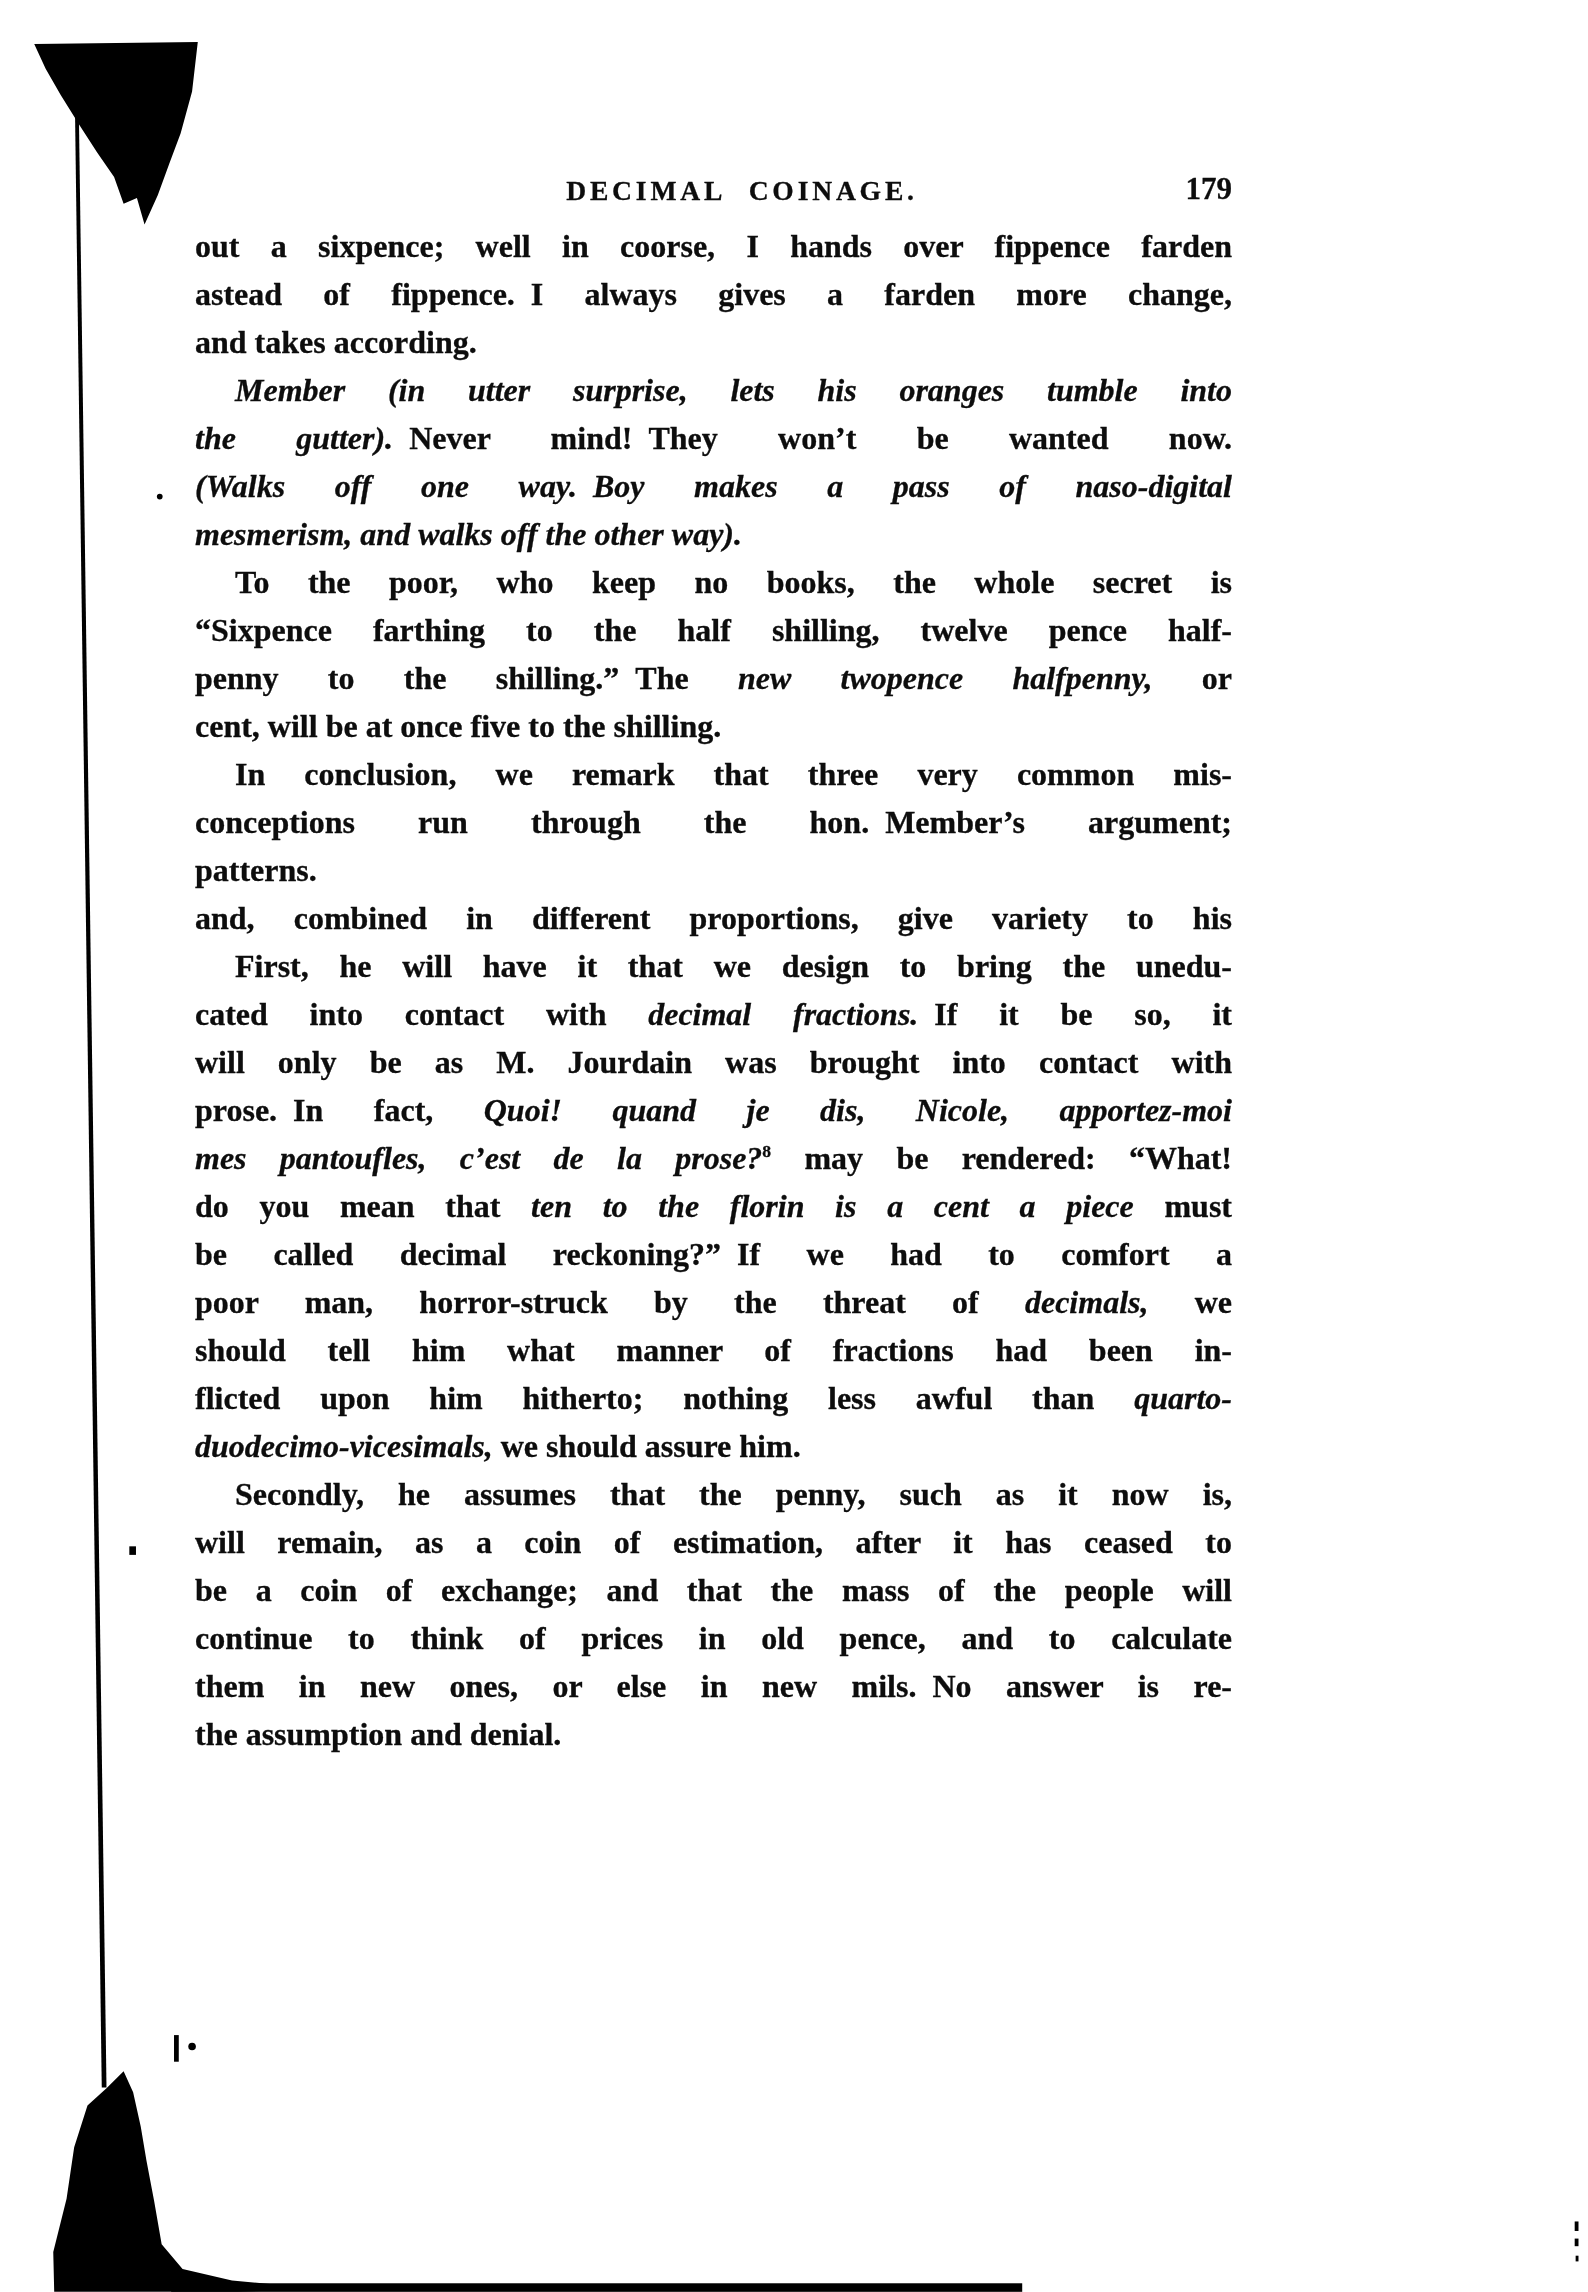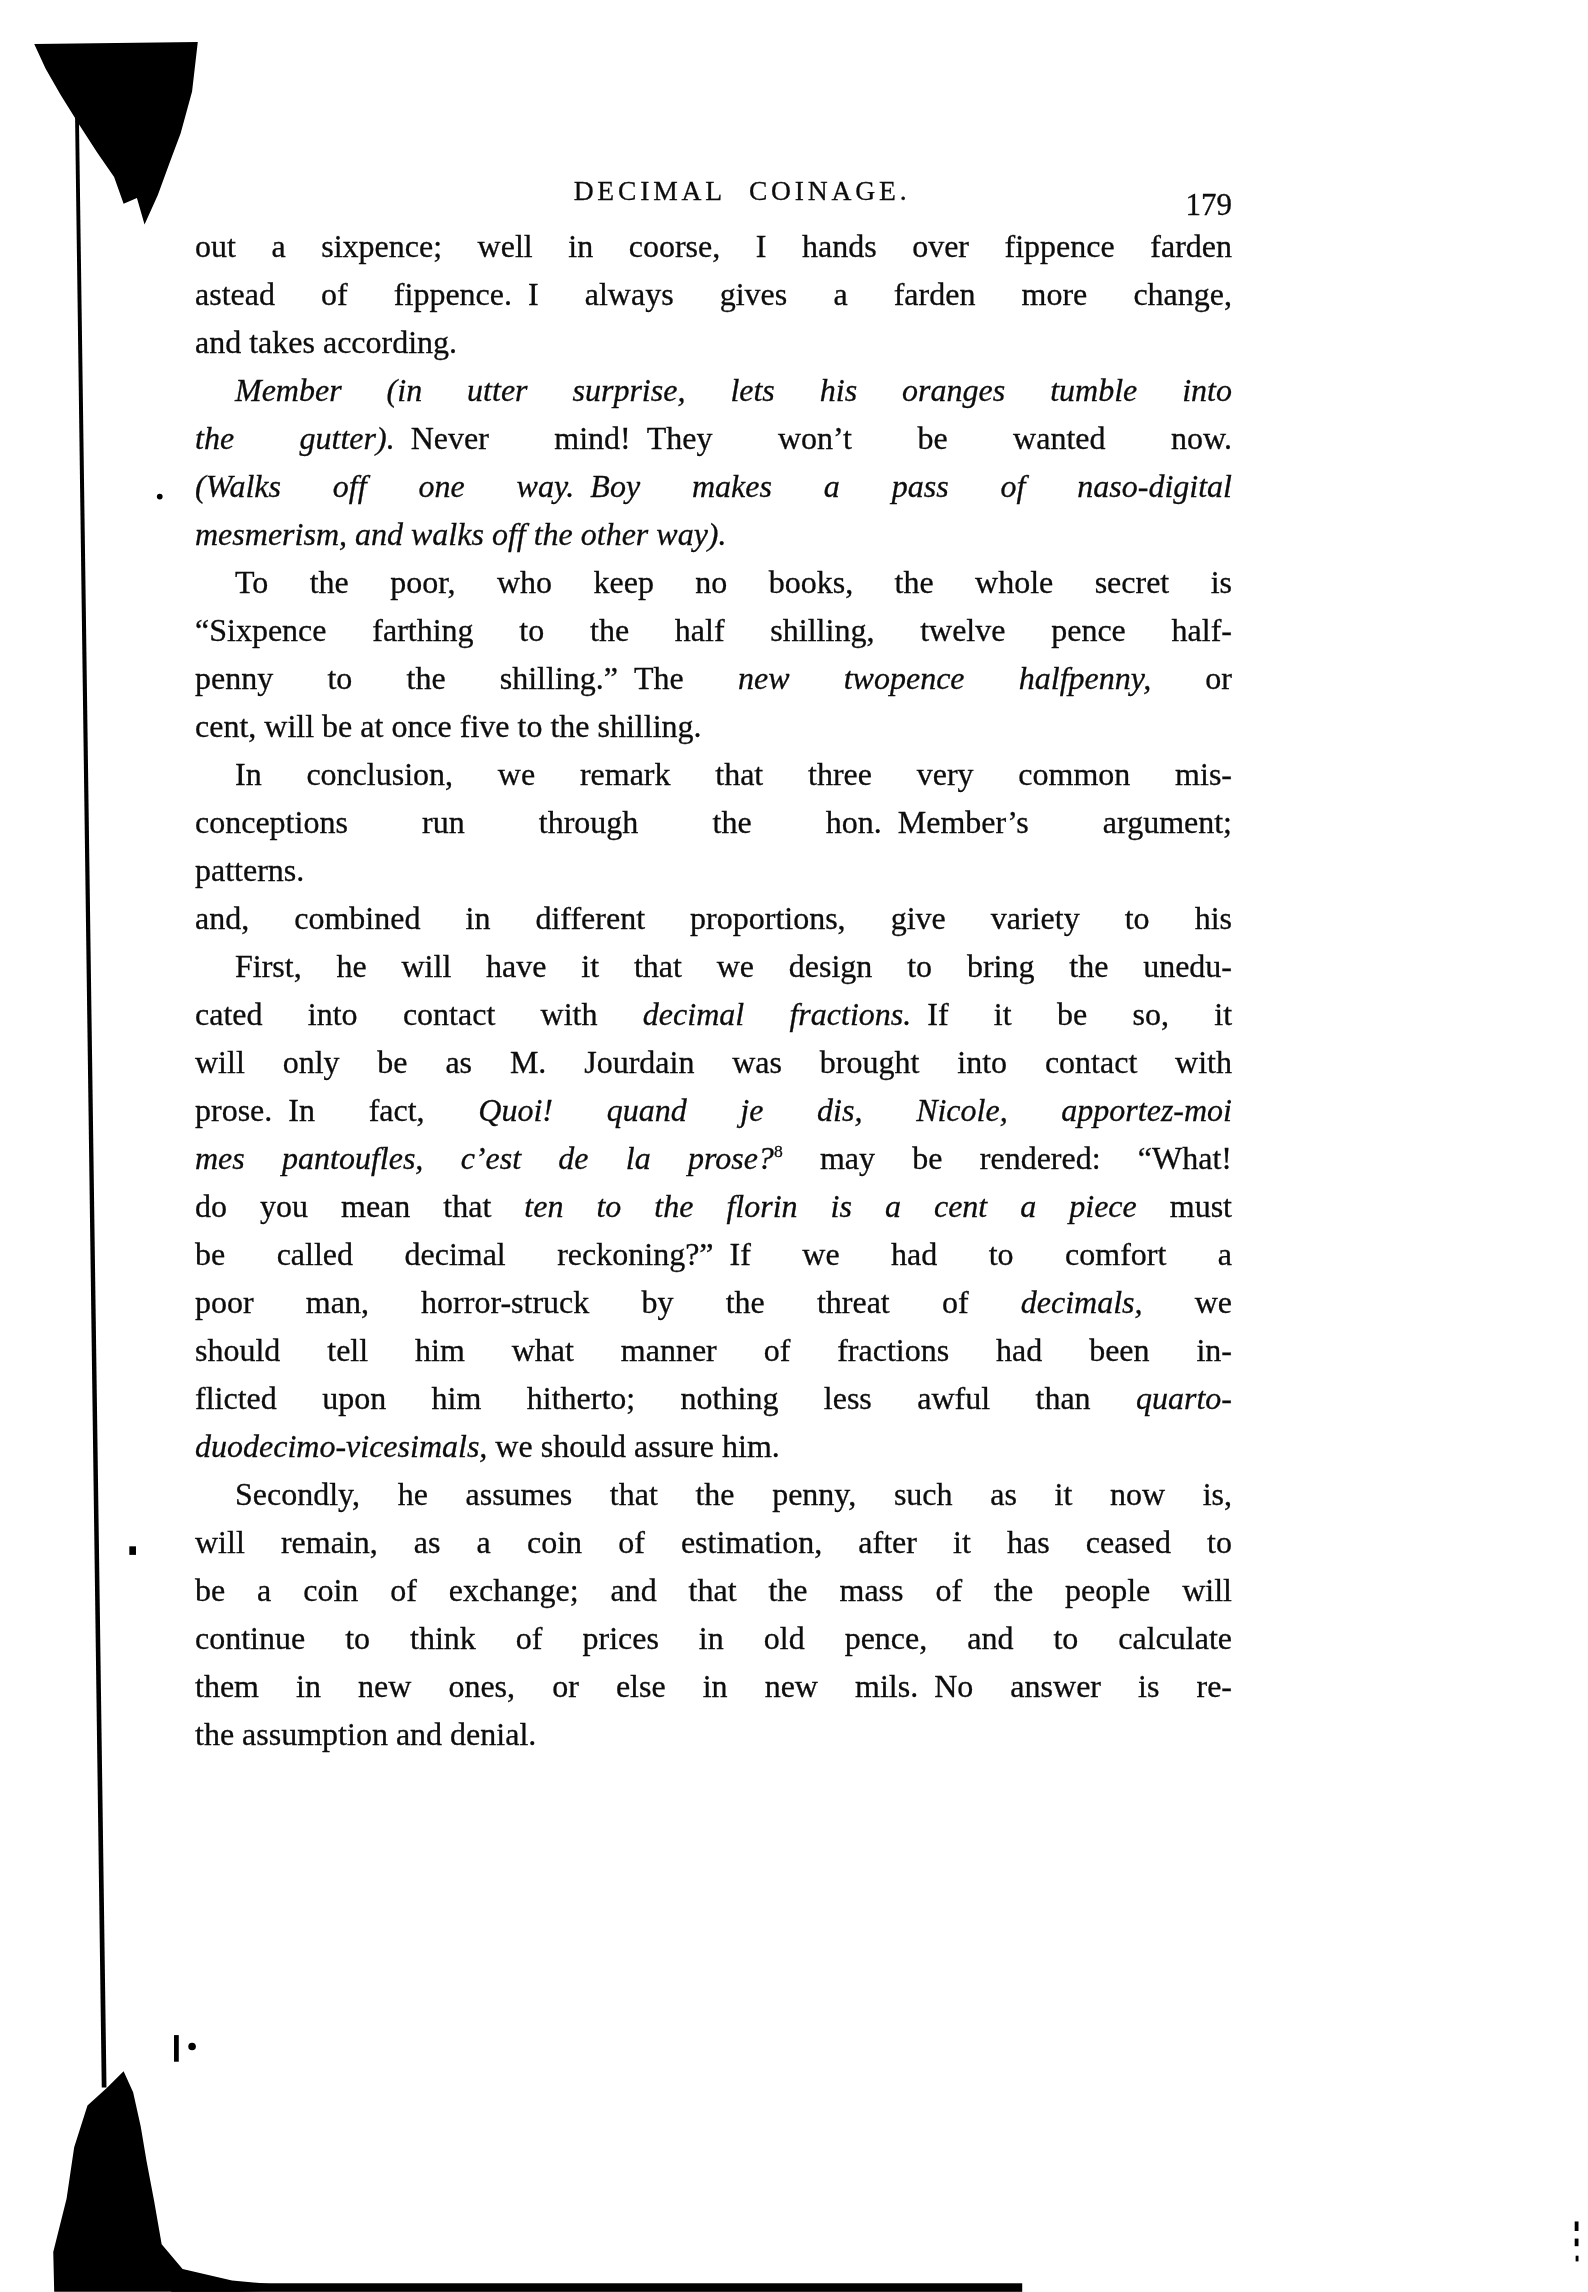--- a/index.html
+++ b/index.html
@@ -1,30 +1,30 @@
 <!DOCTYPE html>
 <html style="font-size:15px"><head>
 <meta charset="utf-8">
 <style>
   html,body{margin:0;padding:0;}
   body{
     width:1588px;height:2292px;position:relative;background:#ffffff;
     font-family:"Liberation Serif", serif;color:#0d0d0d;overflow:hidden;
   }
-  .page{position:absolute;inset:0;}
+  .page{position:absolute;inset:0;font-weight:bold;}
   
   .header{position:absolute;left:195px;top:171px;width:1037px;height:38px;}
   .running-title{
     position:absolute;left:0;right:0;top:3.8px;text-align:center;
     font-size:27.6px;letter-spacing:3.8px;word-spacing:13.3px;
     transform:translateX(28.5px);
     -webkit-text-stroke:0.3px #0d0d0d;
   }
   .page-number{
-    position:absolute;right:0;top:16px;font-size:31px;margin-left:20px;
+    position:absolute;right:0;top:0;font-size:31px;margin-left:20px;
     -webkit-text-stroke:0.3px #0d0d0d;
   }
   
   .text-block{
     position:absolute;left:195px;top:222px;width:1037px;
     font-size:32px;line-height:48px;
     -webkit-text-stroke:0.3px #0d0d0d;
   }
   .para{margin:0;}
   .para.gap{}

